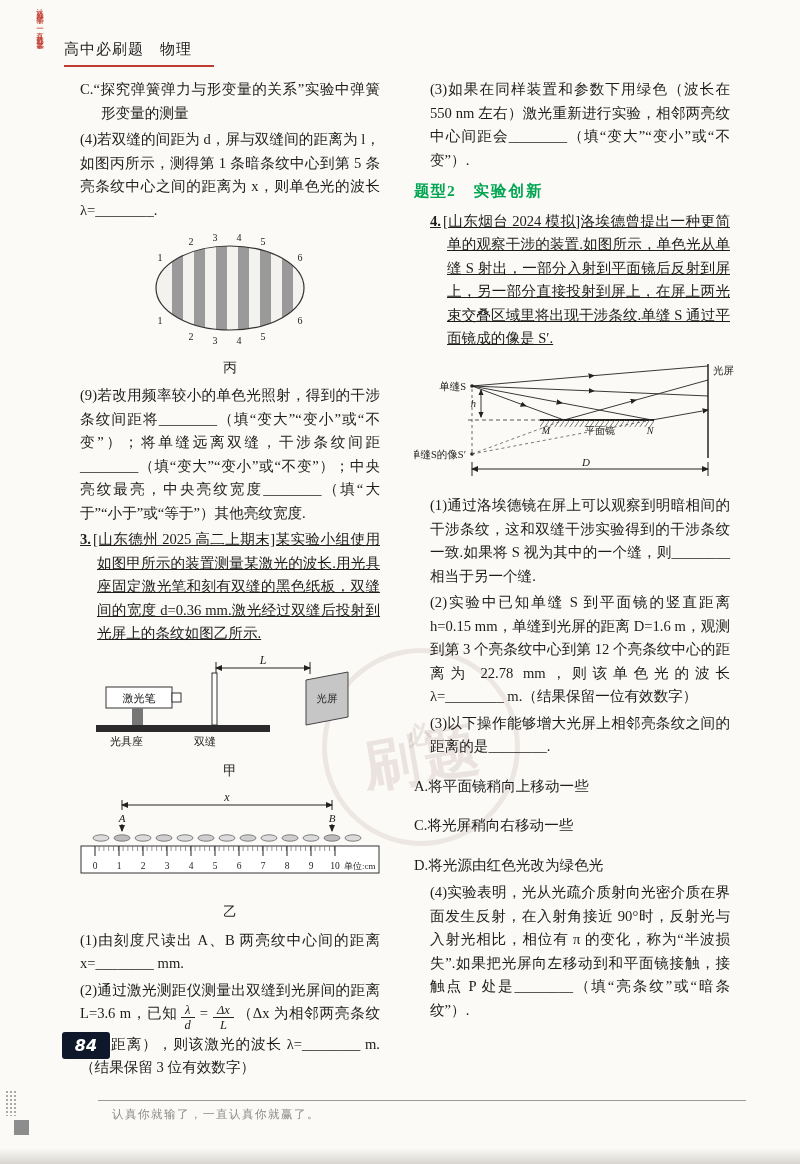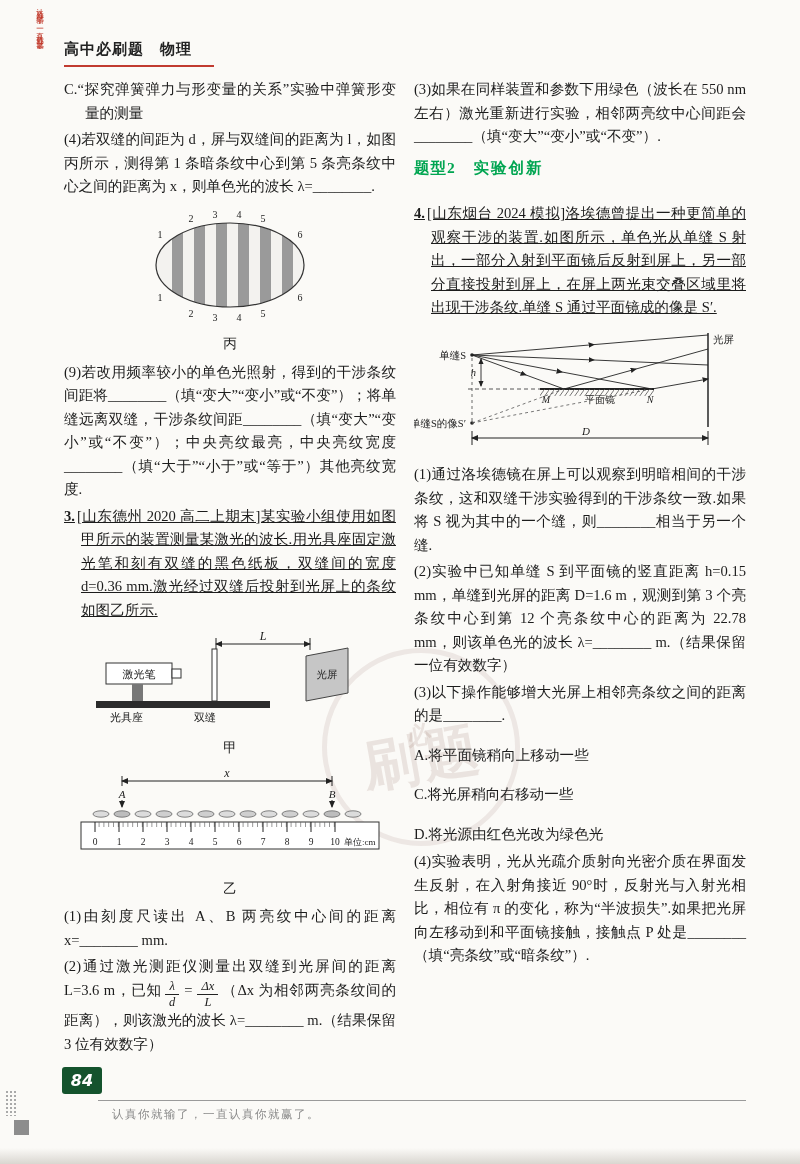--- a/index.html
+++ b/index.html
@@ -5,35 +5,35 @@
   html,body{margin:0;padding:0;}
   .page{
     position:relative; width:800px; height:1164px; overflow:hidden;
     background:#fbfaf7; color:#1c1c1c;
     font-family:"Liberation Serif","DejaVu Serif",serif;
     font-size:14.6px; line-height:23.5px;
   }
   
   .header{position:absolute; left:64px; top:38px; width:150px;
           border-bottom:2px solid #c13b30; padding-bottom:3px;}
-  .header-title{font-weight:bold; font-size:15px; letter-spacing:1px; color:#222;}
+  .header-title{font-weight:normal; font-size:15px; letter-spacing:1px; color:#222;}
   
   .edge-red{position:absolute; left:28px; top:2px; writing-mode:vertical-rl;
             font-size:7.5px; color:#c0392b; letter-spacing:2px; max-height:175px; overflow:hidden;}
   
   .col{position:absolute; top:78px; width:332px;}
   .col-left{left:64px;}
   .col-right{left:414px;}
-  .para{margin:0 0 3px; text-align:justify;}
+  .para{margin:0 16px 3px; text-align:justify;}
   .hang1{padding-left:21px; text-indent:-21px;}
   .hang2{padding-left:17px; text-indent:-17px;text-decoration:underline;}
   .qnum{font-weight:bold; margin-right:2px;}
   .option{margin:16px 0 4px;}
   
-  .topic-row{margin:7px 0 22px; font-weight:bold;}
+  .topic-row{margin:7px 0 6px; font-weight:bold;}
   .topic-badge{color:#00a551; font-size:15.5px; margin-right:14px; letter-spacing:1px;}
   .topic-title{color:#00a551; font-size:15.5px; letter-spacing:2px;}
   
   .fig{margin:7px 0 5px; text-align:center;}
   .fig figcaption{font-size:13.5px; margin-top:1px; color:#222;}
   svg text{font-family:"Liberation Serif","DejaVu Serif",serif; fill:#1c1c1c;}
   
   .frac{display:inline-block; vertical-align:-0.9em; text-align:center;
         font-style:italic; font-size:12.5px; line-height:1.15; margin:0 3px;}
   .frac .num{display:block; border-bottom:1px solid #222; padding:0 4px;}
@@ -41,22 +41,22 @@
   .freq{margin:0 2px;}
   
   .watermark{position:absolute; left:322px; top:648px; width:188px; height:188px;
              border:5px solid rgba(140,100,90,0.12); border-radius:50%;
              display:flex; flex-direction:column; align-items:center; justify-content:center;
              color:rgba(140,100,90,0.15); transform:rotate(-10deg); pointer-events:none;}
   .wm-small{font-size:24px; font-weight:bold;}
   .wm-big{font-size:56px; font-weight:bold; letter-spacing:4px;}
   
   .footer-line{position:absolute; left:98px; top:1100px; width:648px; border-top:1.5px solid #9a9a9a;}
-  .page-badge{position:absolute; left:62px; top:1067px; width:40px; height:27px;
-              background:#14532d; color:#fff; border-radius:3px;
+  .page-badge{position:absolute; left:62px; top:1032px; width:48px; height:27px;
+              background:#0f172a; color:#fff; border-radius:3px;
               display:flex; align-items:center; justify-content:center;
               font:italic bold 16px "DejaVu Sans","Liberation Sans",sans-serif;}
   .motto{position:absolute; left:112px; top:1103px; font-size:11.5px; color:#8a8a8a; letter-spacing:1.5px;}
   .corner-dots{position:absolute; left:5px; top:1090px; width:12px; height:26px;
                background-image:radial-gradient(#a9a9a9 1px, transparent 1.2px);
                background-size:4px 4px;}
   .corner-square{position:absolute; left:14px; top:1120px; width:15px; height:15px; background:#8d8d8d;}
   .bottom-shade{position:absolute; left:0; bottom:0; width:100%; height:16px;
                 background:linear-gradient(#fbfaf7,#d9d6d0);}
 </style>
@@ -110,21 +110,21 @@
         <text x="101" y="115" font-size="10" text-anchor="middle">3</text>
         <text x="125" y="115" font-size="10" text-anchor="middle">4</text>
         <text x="149" y="111" font-size="10" text-anchor="middle">5</text>
         <text x="186" y="95" font-size="10" text-anchor="middle">6</text>
       </svg>
       <figcaption>丙</figcaption>
     </figure>
 
     <p class="para">(9)若改用频率较小的单色光照射，得到的干涉条纹间距将________（填“变大”“变小”或“不变”）；将单缝远离双缝，干涉条纹间距________（填“变大”“变小”或“不变”）；中央亮纹最亮，中央亮纹宽度________（填“大于”“小于”或“等于”）其他亮纹宽度.</p>
 
-    <p class="para hang2"><b class="qnum">3.</b><span>[山东德州 2020 高二上期末]某实验小组使用如图甲所示的装置测量某激光的波长.用光具座固定激光笔和刻有双缝的黑色纸板，双缝间的宽度 d=0.36 mm.激光经过双缝后投射到光屏上的条纹如图乙所示.</span></p>
+    <p class="para hang2"><b class="qnum">3.</b><span>[山东德州 2025 高二上期末]某实验小组使用如图甲所示的装置测量某激光的波长.用光具座固定激光笔和刻有双缝的黑色纸板，双缝间的宽度 d=0.36 mm.激光经过双缝后投射到光屏上的条纹如图乙所示.</span></p>
 
     <figure class="fig">
       <svg width="300" height="98" viewBox="0 0 300 98">
         <defs>
           <marker id="jiaR" markerWidth="8" markerHeight="8" refX="6" refY="3" orient="auto">
               <path d="M0,0L7,3L0,6Z" fill="#222"></path>
             </marker>
           <marker id="jiaL" markerWidth="8" markerHeight="8" refX="1" refY="3" orient="auto">
               <path d="M7,0L0,3L7,6Z" fill="#222"></path>
             </marker>

